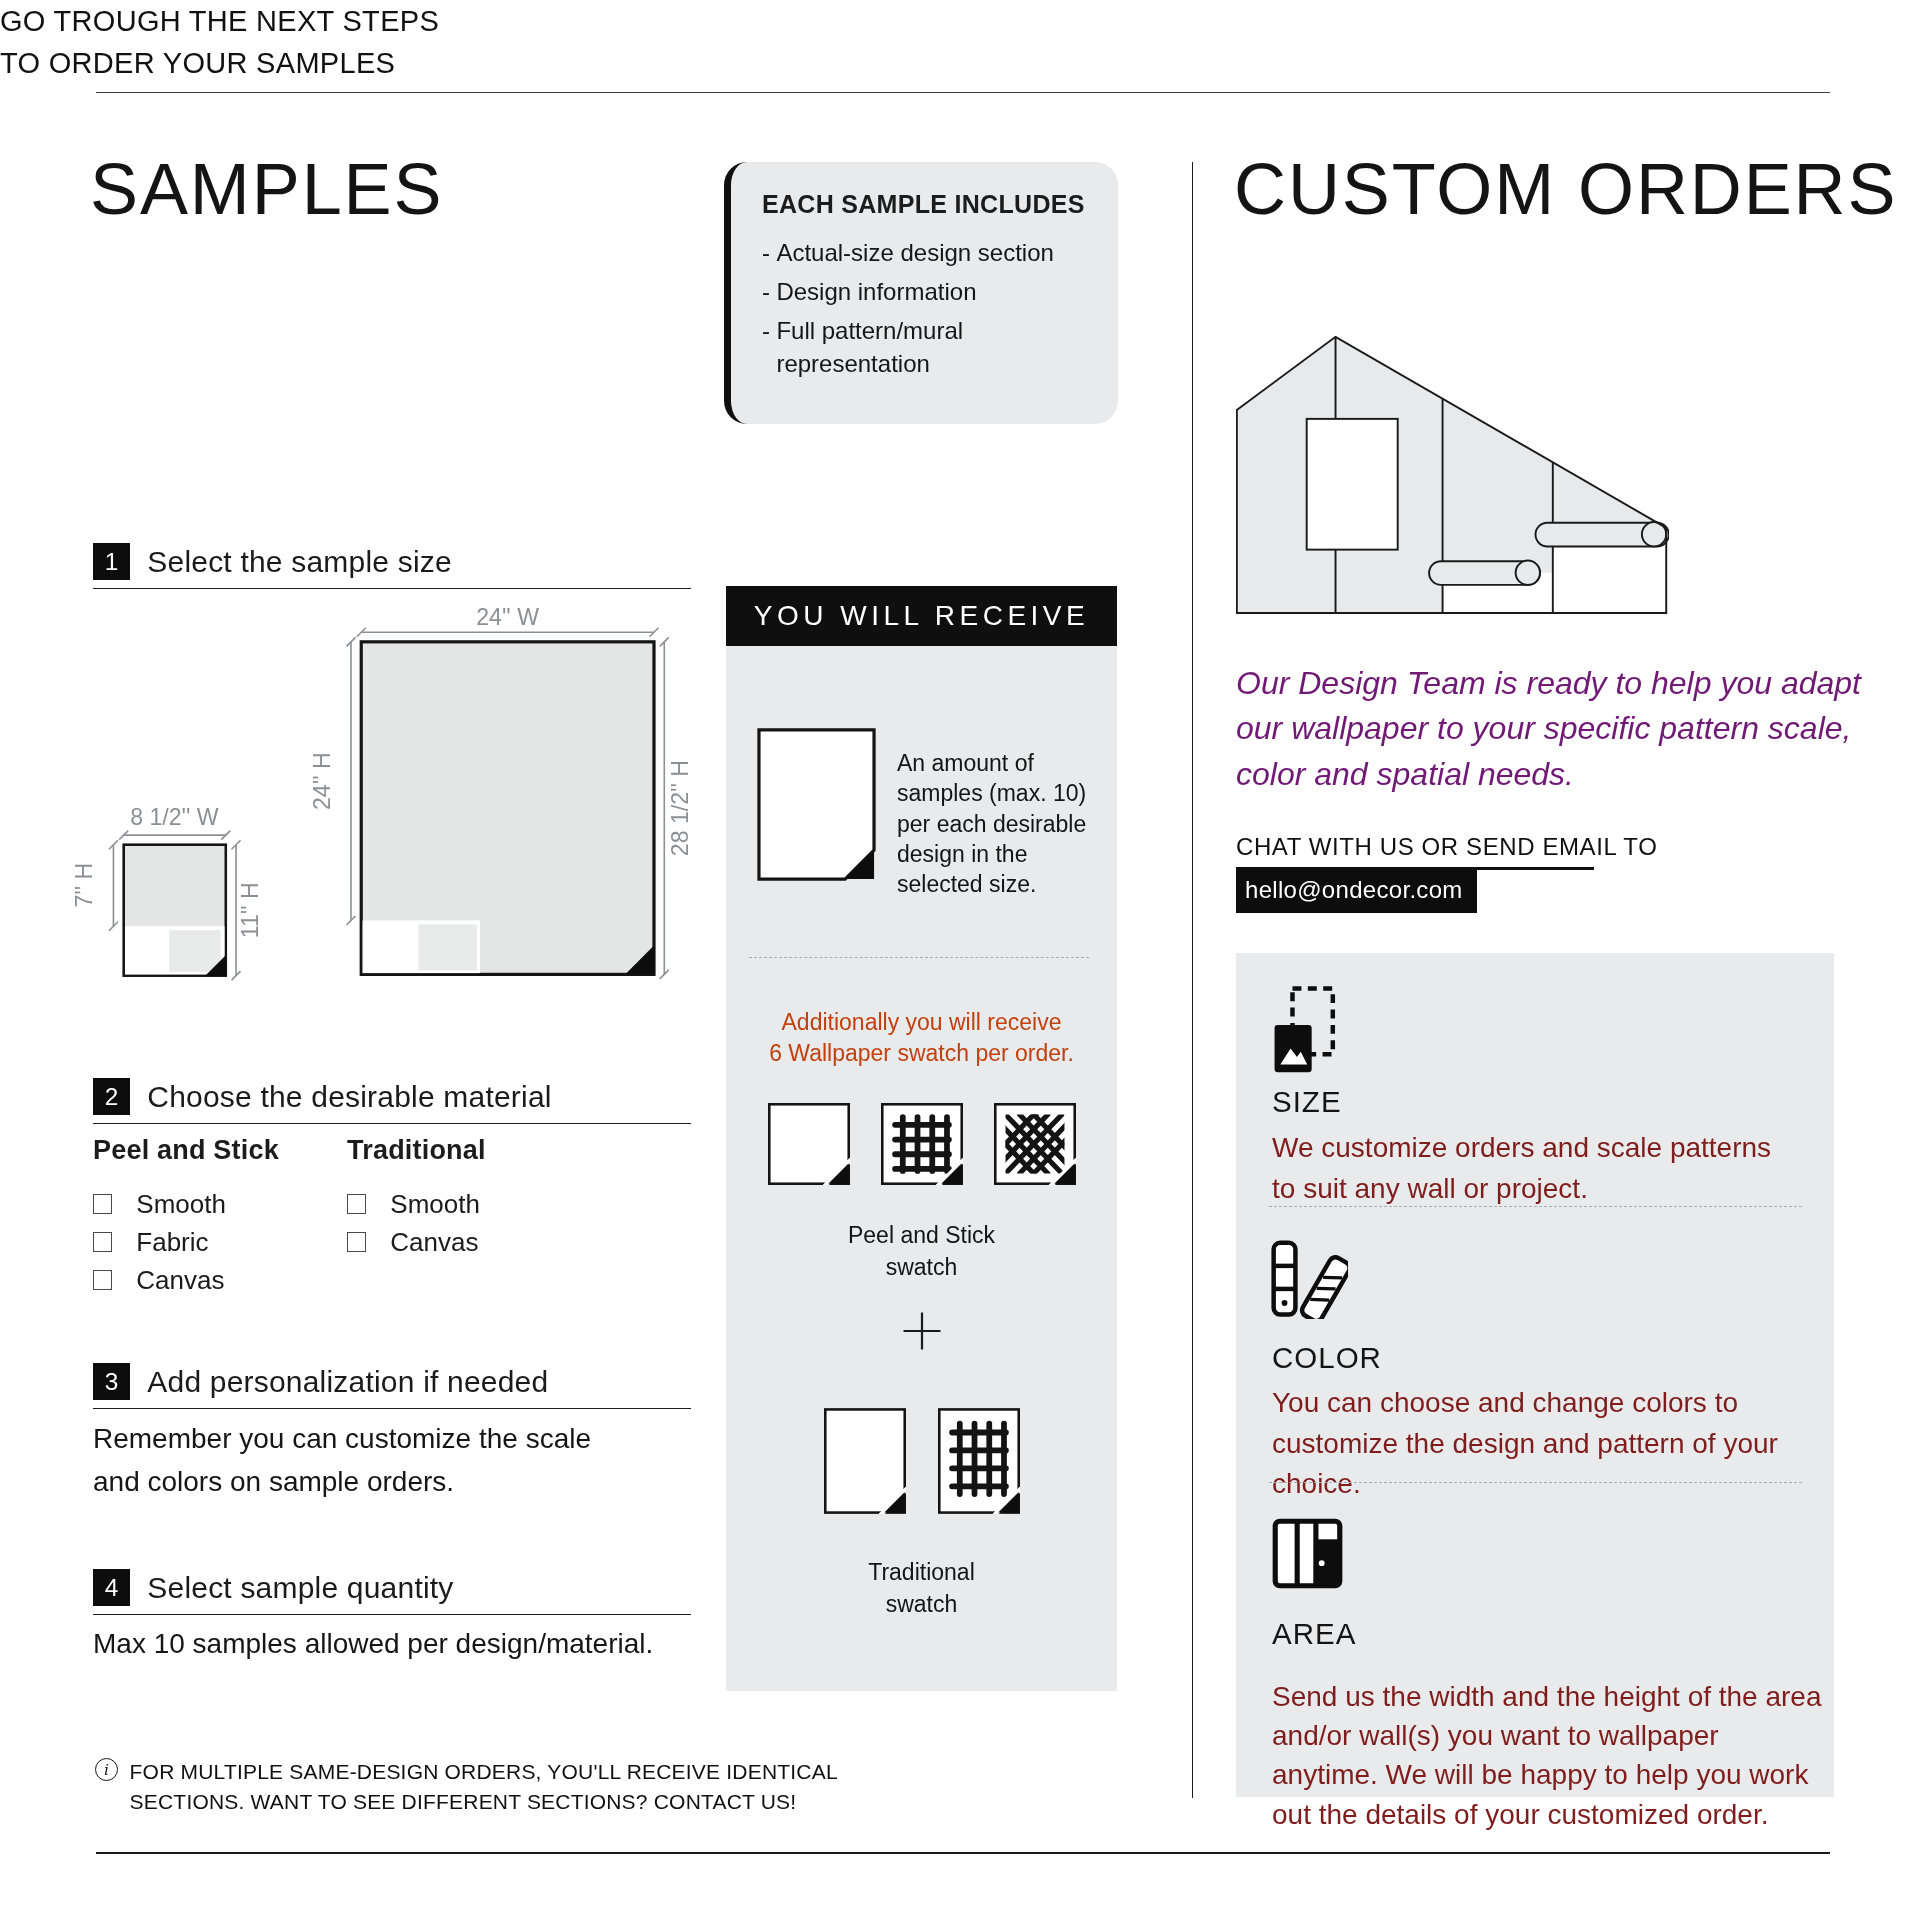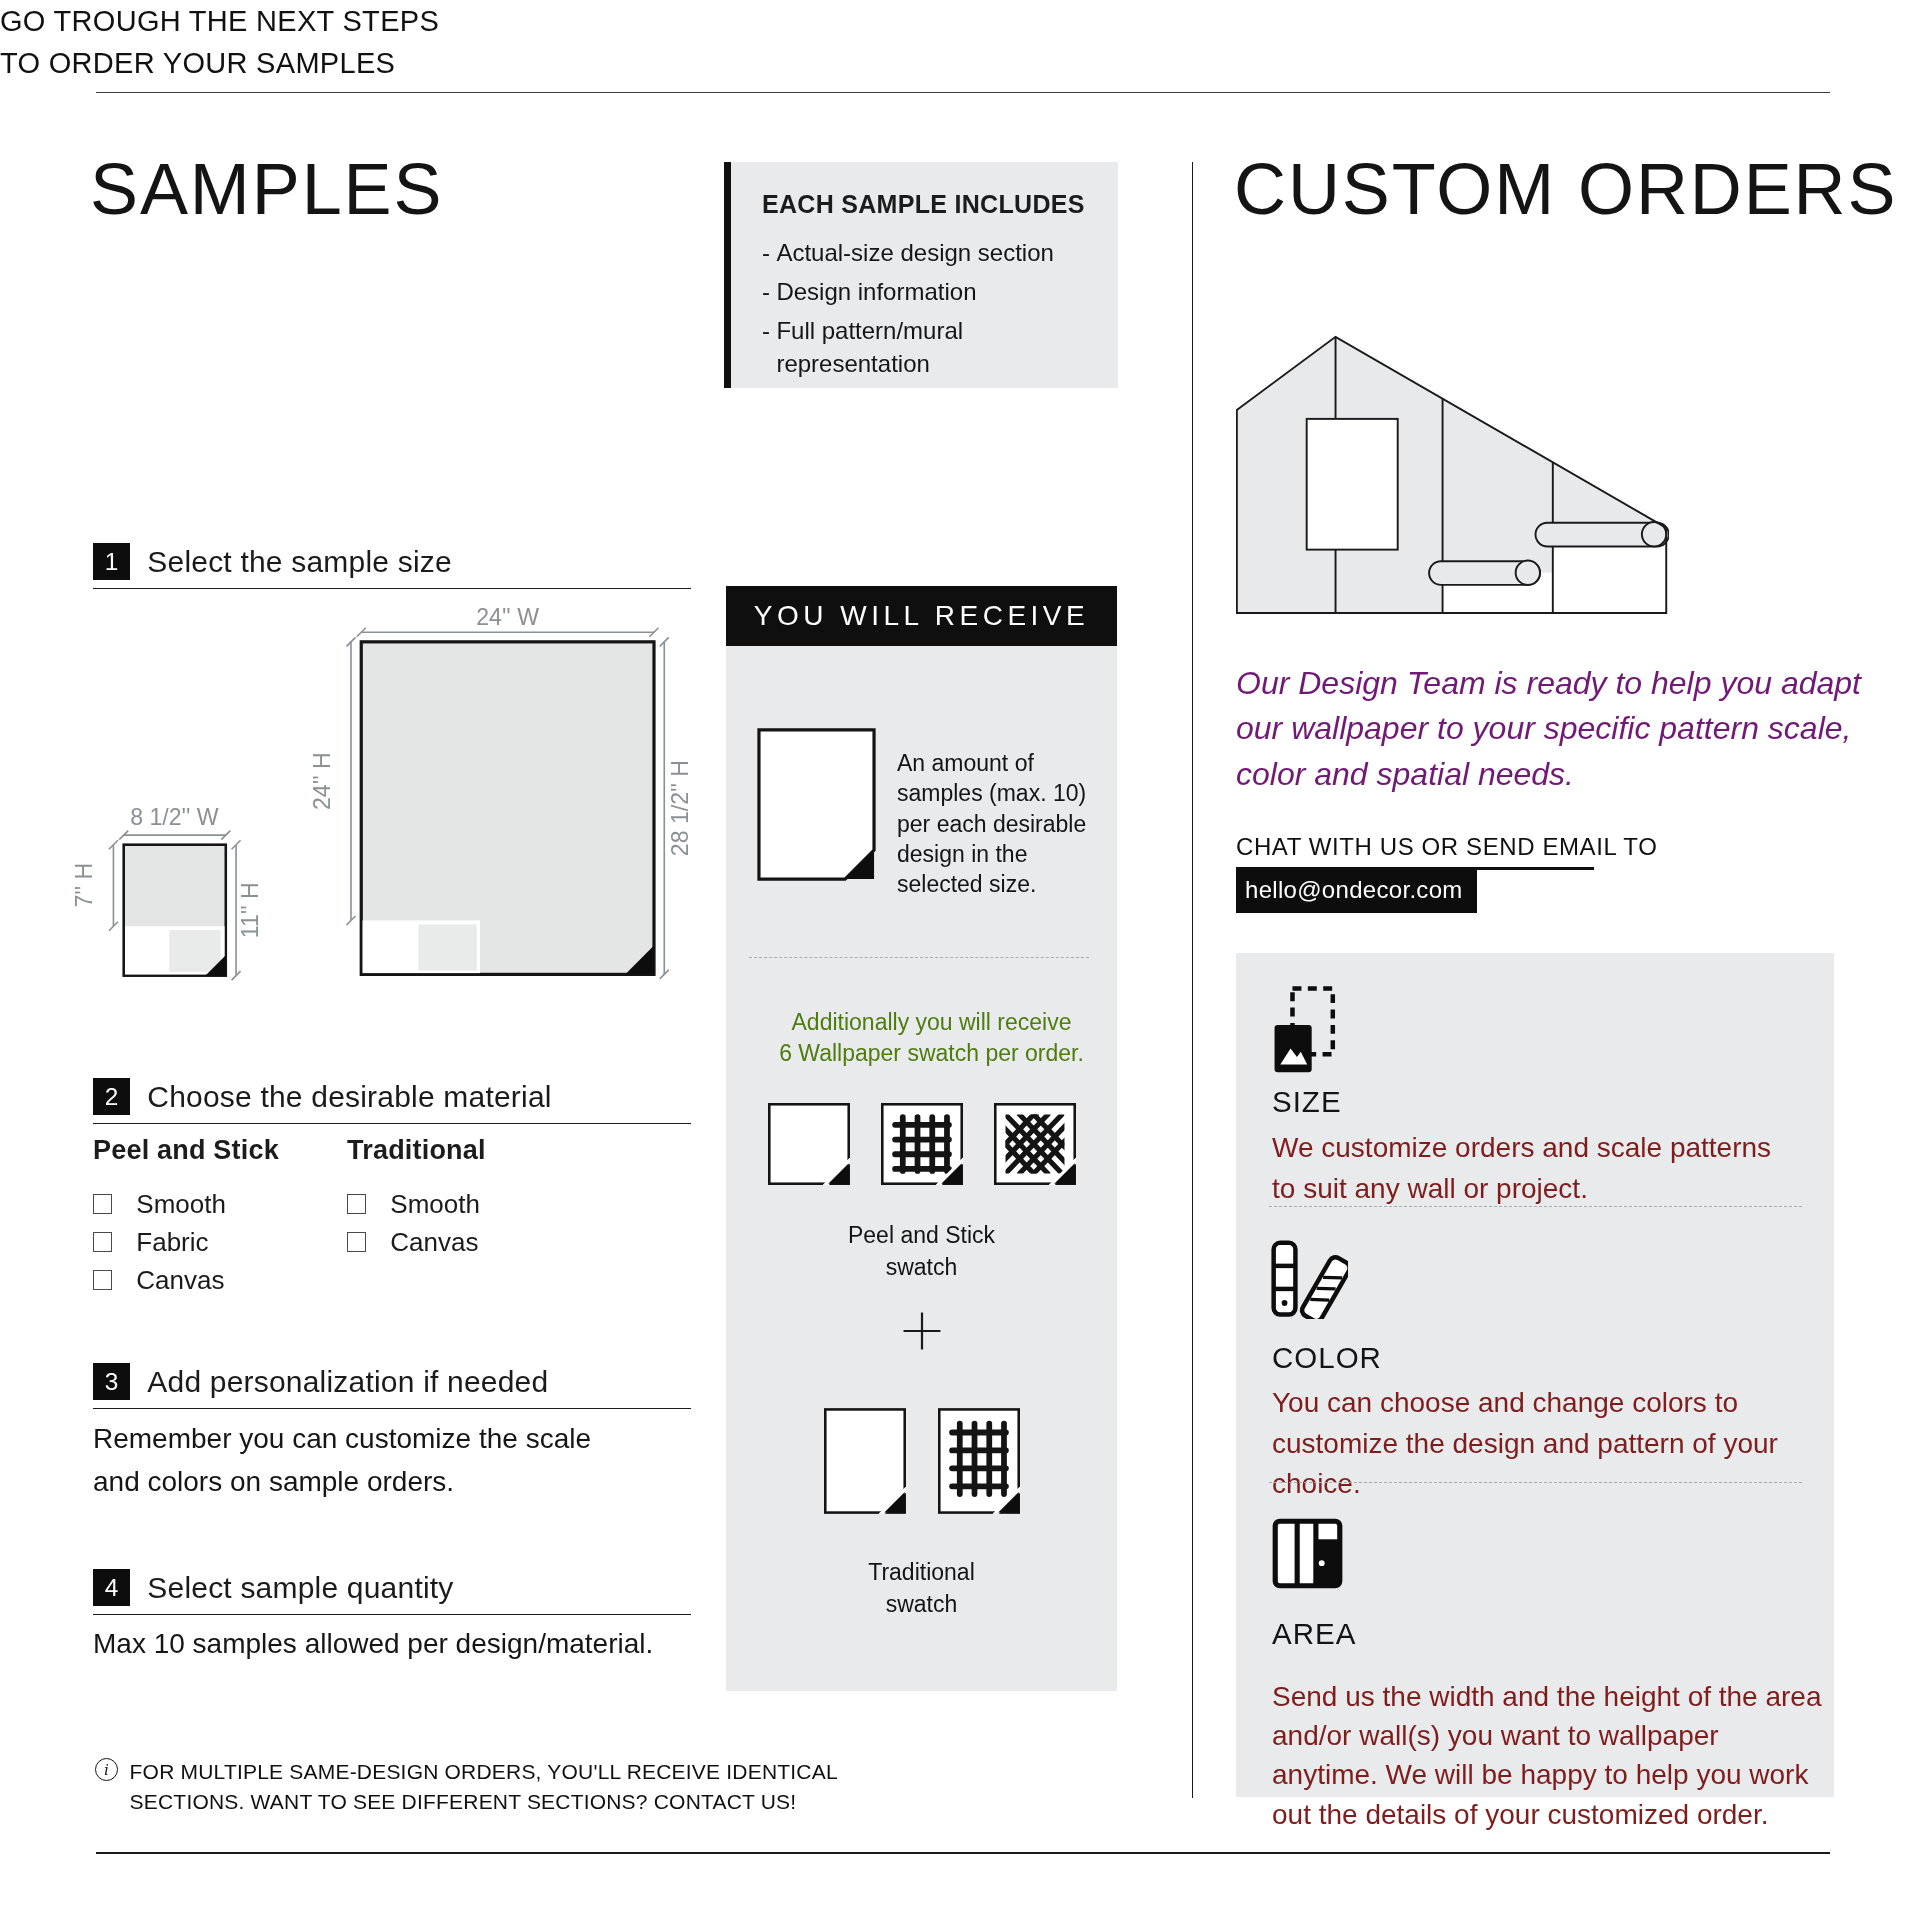--- a/index.html
+++ b/index.html
@@ -25,34 +25,34 @@
   .cbox{width:17.3px;height:17.3px;border:1.9px solid #4a4a4a;background:#fff;flex:0 0 auto;}
   .note{position:absolute;left:93px;font-size:28px;line-height:1.52;color:#161616;}
   #step3-note{top:1418px;width:610px;}
   #step4-note{top:1623px;width:616px;}
   
   #footnote{position:absolute;left:95px;top:1757px;display:flex;gap:11.6px;align-items:flex-start;}
   #info-circ{width:21px;height:21px;border:1.9px solid #141414;border-radius:50%;display:flex;align-items:center;justify-content:center;
              font-family:"DejaVu Serif",serif;font-style:italic;font-size:15.4px;margin-top:1.3px;}
   #footnote .ftxt{font-size:21px;line-height:1.45;letter-spacing:0.2px;color:#101010;}
   
-  #includes-box{position:absolute;left:724px;top:162px;width:394px;height:226px;background:#e9eaeb;border-left:7px solid #0f0f0f;
-                box-sizing:border-box;padding:28px 23px 0 31px;}
+  #includes-box{position:absolute;left:724px;top:162px;width:394px;height:262px;background:#e9eaeb;border-left:7px solid #0f0f0f;
+                box-sizing:border-box;padding:28px 23px 0 31px;border-radius:23px;}
   #includes-box .inc-h{font-size:25px;font-weight:700;letter-spacing:0.3px;margin-bottom:17.3px;}
   .inc-item{display:flex;font-size:24px;line-height:1.38;margin-bottom:5.8px;color:#161616;}
   .inc-item .dash{margin-right:6.4px;flex:0 0 auto;}
   
   #receive-panel{position:absolute;left:726px;top:586px;width:391px;height:1105px;background:#e9eaeb;}
   #receive-header{position:absolute;left:0;top:0;width:100%;height:60px;background:#0f0f0f;color:#fff;
                   display:flex;align-items:center;justify-content:center;font-size:28px;letter-spacing:4.5px;white-space:nowrap;}
   #rec-sheet{position:absolute;left:31px;top:142px;}
   #rec-text1{position:absolute;left:171px;top:162px;width:212px;font-size:23px;line-height:1.32;color:#141414;}
   .dash-div{position:absolute;border-top:1.3px dashed #a9adb0;height:0;}
   #rec-div{left:23px;top:371px;width:340px;}
-  #rec-text2{position:absolute;left:0;top:421px;width:100%;text-align:center;font-size:23px;line-height:1.36;color:#4d7c0f;margin-left:10px;}
+  #rec-text2{position:absolute;left:0;top:421px;width:100%;text-align:center;font-size:23px;line-height:1.36;color:#c2410c;}
   #swatch-row1{position:absolute;left:0;top:517px;width:100%;display:flex;justify-content:center;gap:31px;}
   #rec-label1{position:absolute;left:0;top:634px;width:100%;text-align:center;font-size:23px;line-height:1.38;color:#141414;}
   #plus-wrap{position:absolute;left:0;top:724px;width:100%;display:flex;justify-content:center;}
   #swatch-row2{position:absolute;left:0;top:822px;width:100%;display:flex;justify-content:center;gap:32px;}
   #rec-label2{position:absolute;left:0;top:971px;width:100%;text-align:center;font-size:23px;line-height:1.38;color:#141414;}
   
   #custom-intro{position:absolute;left:1236px;top:661px;width:626px;font-size:32px;line-height:1.42;color:#701a75;font-style:italic;}
   #chat-line{position:absolute;left:1236px;top:833px;font-size:24px;letter-spacing:0.6px;color:#101010;white-space:nowrap;}
   #chat-rule{position:absolute;left:1236px;top:867px;width:358px;height:2.6px;background:#0f0f0f;}
   #email-badge{position:absolute;left:1236px;top:870px;background:#0d0d0d;color:#ffffff;font-size:24px;letter-spacing:0.3px;

